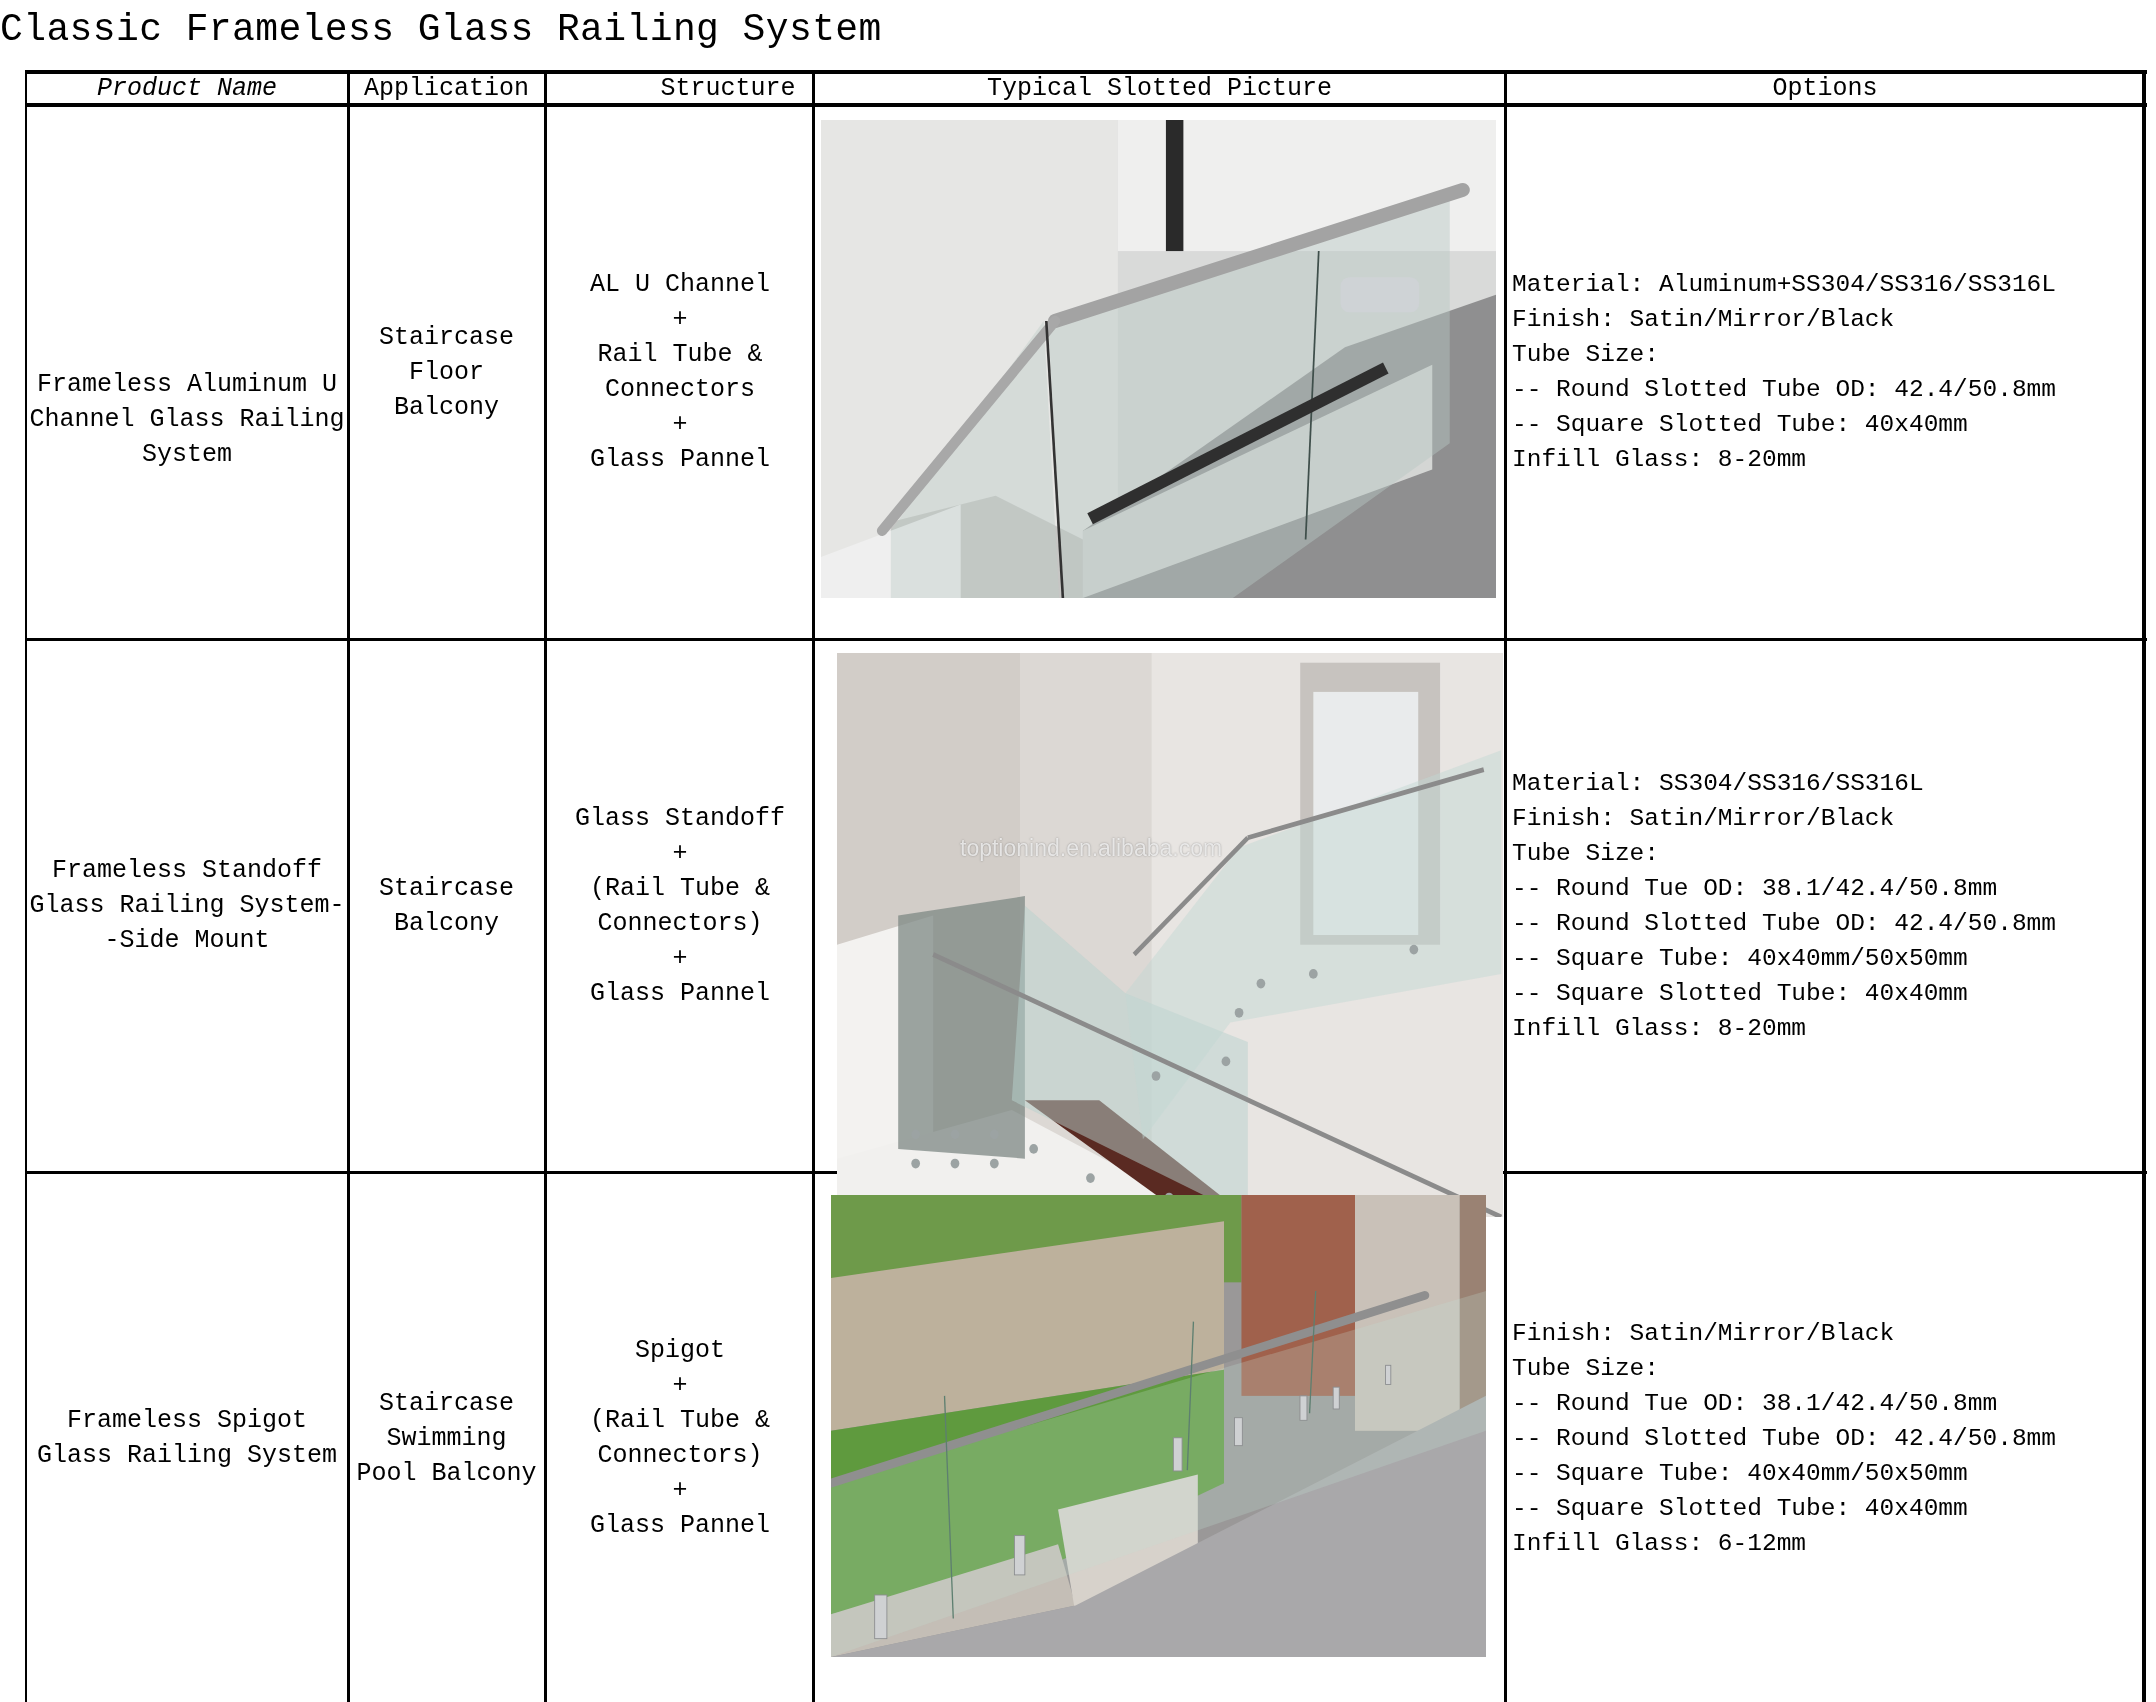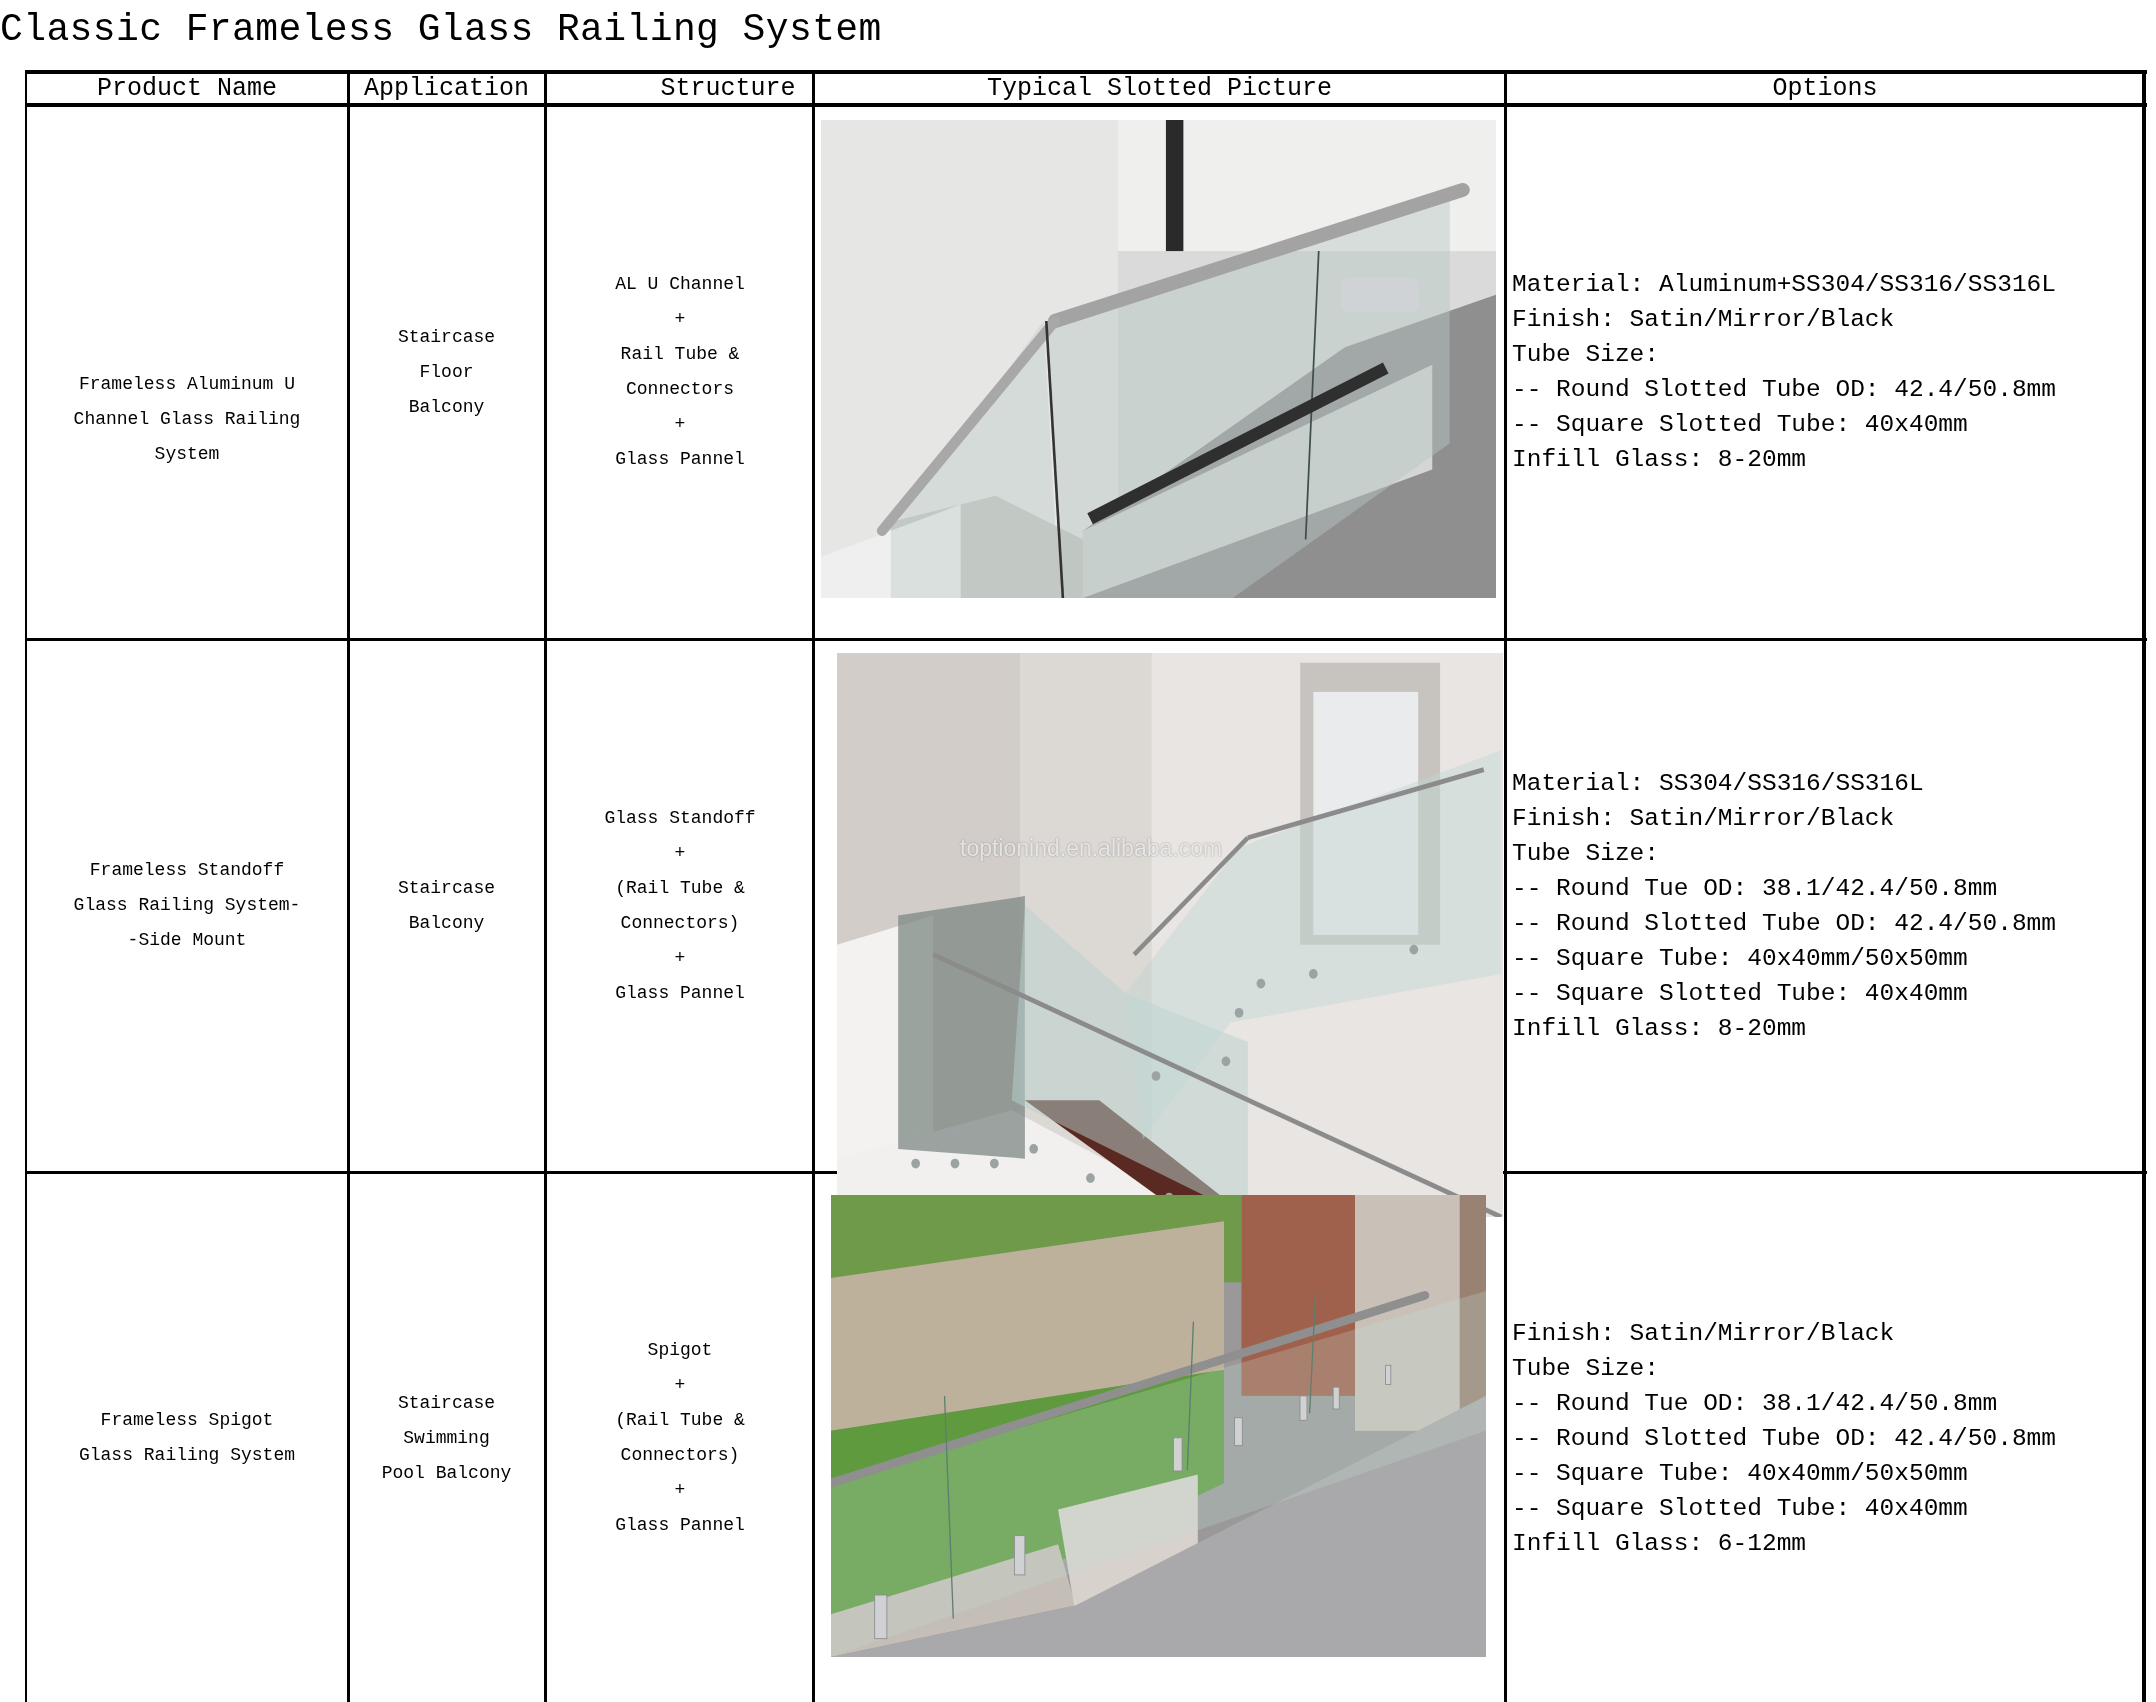--- a/index.html
+++ b/index.html
@@ -4,21 +4,21 @@
 <style>
   html, body { margin:0; padding:0; background:#ffffff; }
   body { width:2156px; height:1702px; position:relative; overflow:hidden;
          font-family:"Liberation Mono","DejaVu Sans Mono",monospace; color:#000; }
   .title { position:absolute; left:0; top:5.2px; width:2156px; text-align:left;
            font-size:38px; line-height:49px; letter-spacing:0.4px; }
   .grid-line { position:absolute; background:#000; }
   .hcell { position:absolute; top:72px; height:33px; display:flex; align-items:center; justify-content:center;
            font-size:25px; }
   .cell { position:absolute; display:flex; align-items:center; justify-content:center; text-align:center;
-          font-size:18px; line-height:35px; white-space:pre-line; }
+          font-size:25px; line-height:35px; white-space:pre-line; }
   .opts { position:absolute; left:1512px; display:flex; flex-direction:column; justify-content:center;
           font-size:24.5px; line-height:35px; white-space:pre; }
   .photo { position:absolute; overflow:hidden; }
   .photo svg { display:block; width:100%; height:100%; }
   .wm { position:absolute; font-family:"Liberation Sans",sans-serif; font-size:23px;
         color:rgba(255,255,255,0.75); text-shadow:0 0 1.7px rgba(80,80,80,0.6); white-space:nowrap; }
 </style>
 </head>
 <body>
 
@@ -31,21 +31,21 @@
   <div class="grid-line" style="left:24.5px; top:638px; width:2122px; height:2.6px;"></div>
   <div class="grid-line" style="left:24.5px; top:1171px; width:2122px; height:2.6px;"></div>
 
   <div class="grid-line" style="left:24.5px; top:70px; width:2.6px; height:1632px;"></div>
   <div class="grid-line" style="left:347px; top:70px; width:2.6px; height:1632px;"></div>
   <div class="grid-line" style="left:544px; top:70px; width:2.6px; height:1632px;"></div>
   <div class="grid-line" style="left:812px; top:70px; width:2.6px; height:1632px;"></div>
   <div class="grid-line" style="left:1504px; top:70px; width:2.6px; height:1632px;"></div>
   <div class="grid-line" style="left:2142px; top:70px; width:3.5px; height:1632px;"></div>
 
-  <div class="hcell" style="left:27px; width:320px;">Product Name</div>
+  <div class="hcell" style="left:27px; width:320px;font-style:italic;">Product Name</div>
   <div class="hcell" style="left:349px; width:195px;">Application</div>
   <div class="hcell" style="left:547px; width:266px;padding-left:48px;">Structure</div>
   <div class="hcell" style="left:815px; width:689px;">Typical Slotted Picture</div>
   <div class="hcell" style="left:1507px; width:636px;">Options</div>
 
   <div>
     <div class="cell" style="left:27px; top:107px; width:320px; height:624px;">Frameless Aluminum U
 Channel Glass Railing
 System</div>
     <div class="cell" style="left:349px; top:107px; width:195px; height:530px;">Staircase

